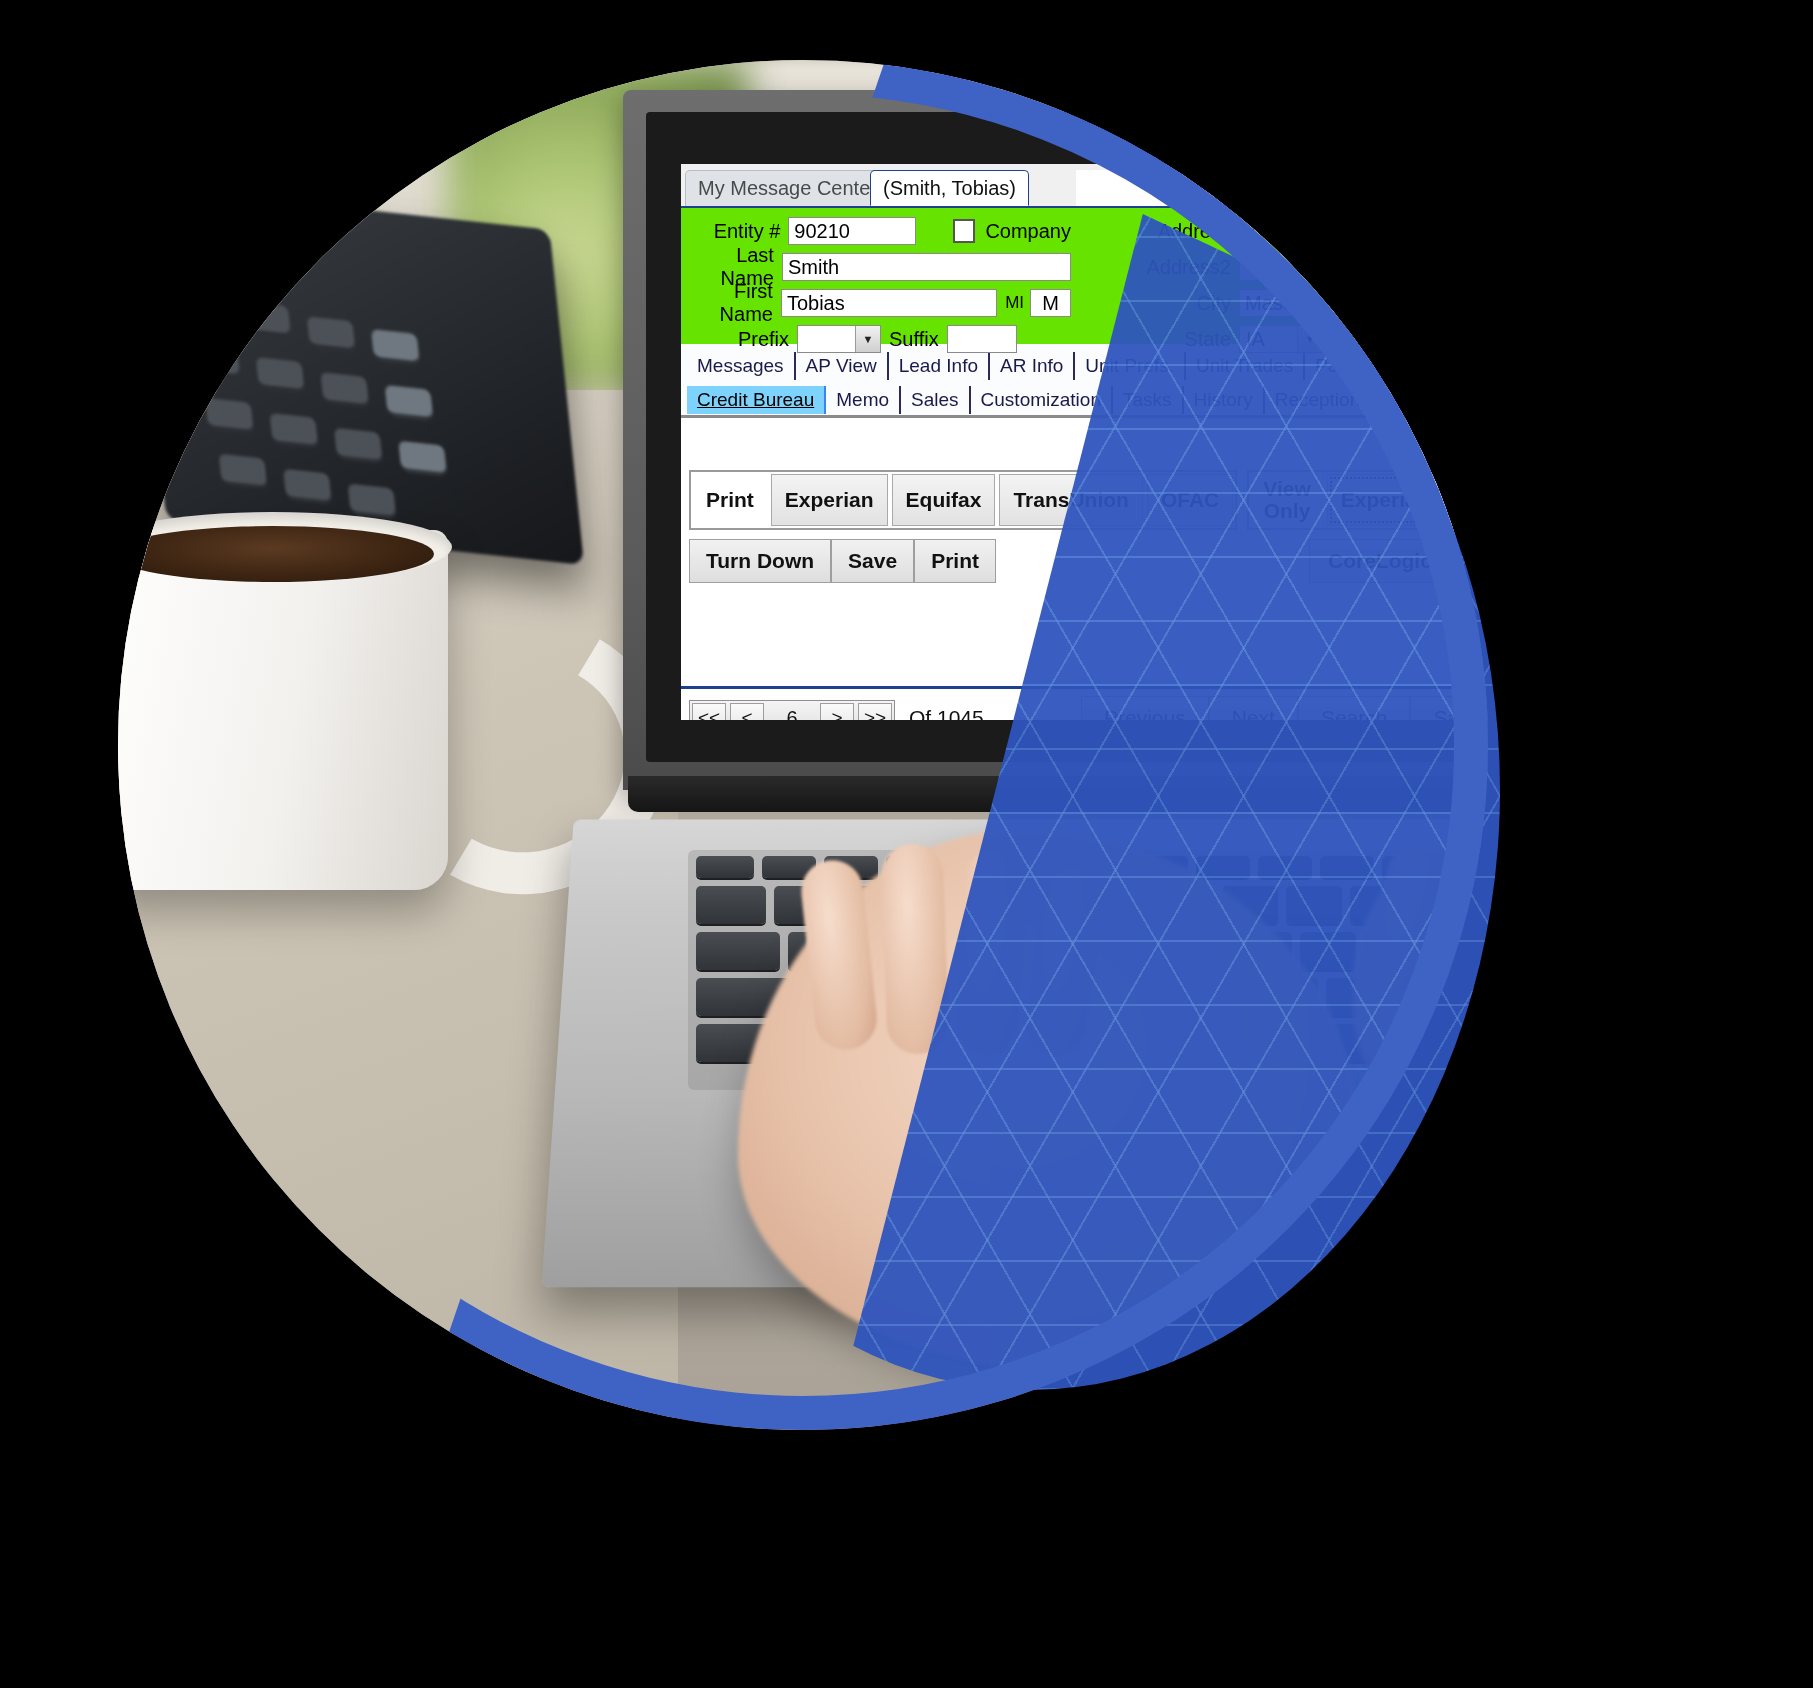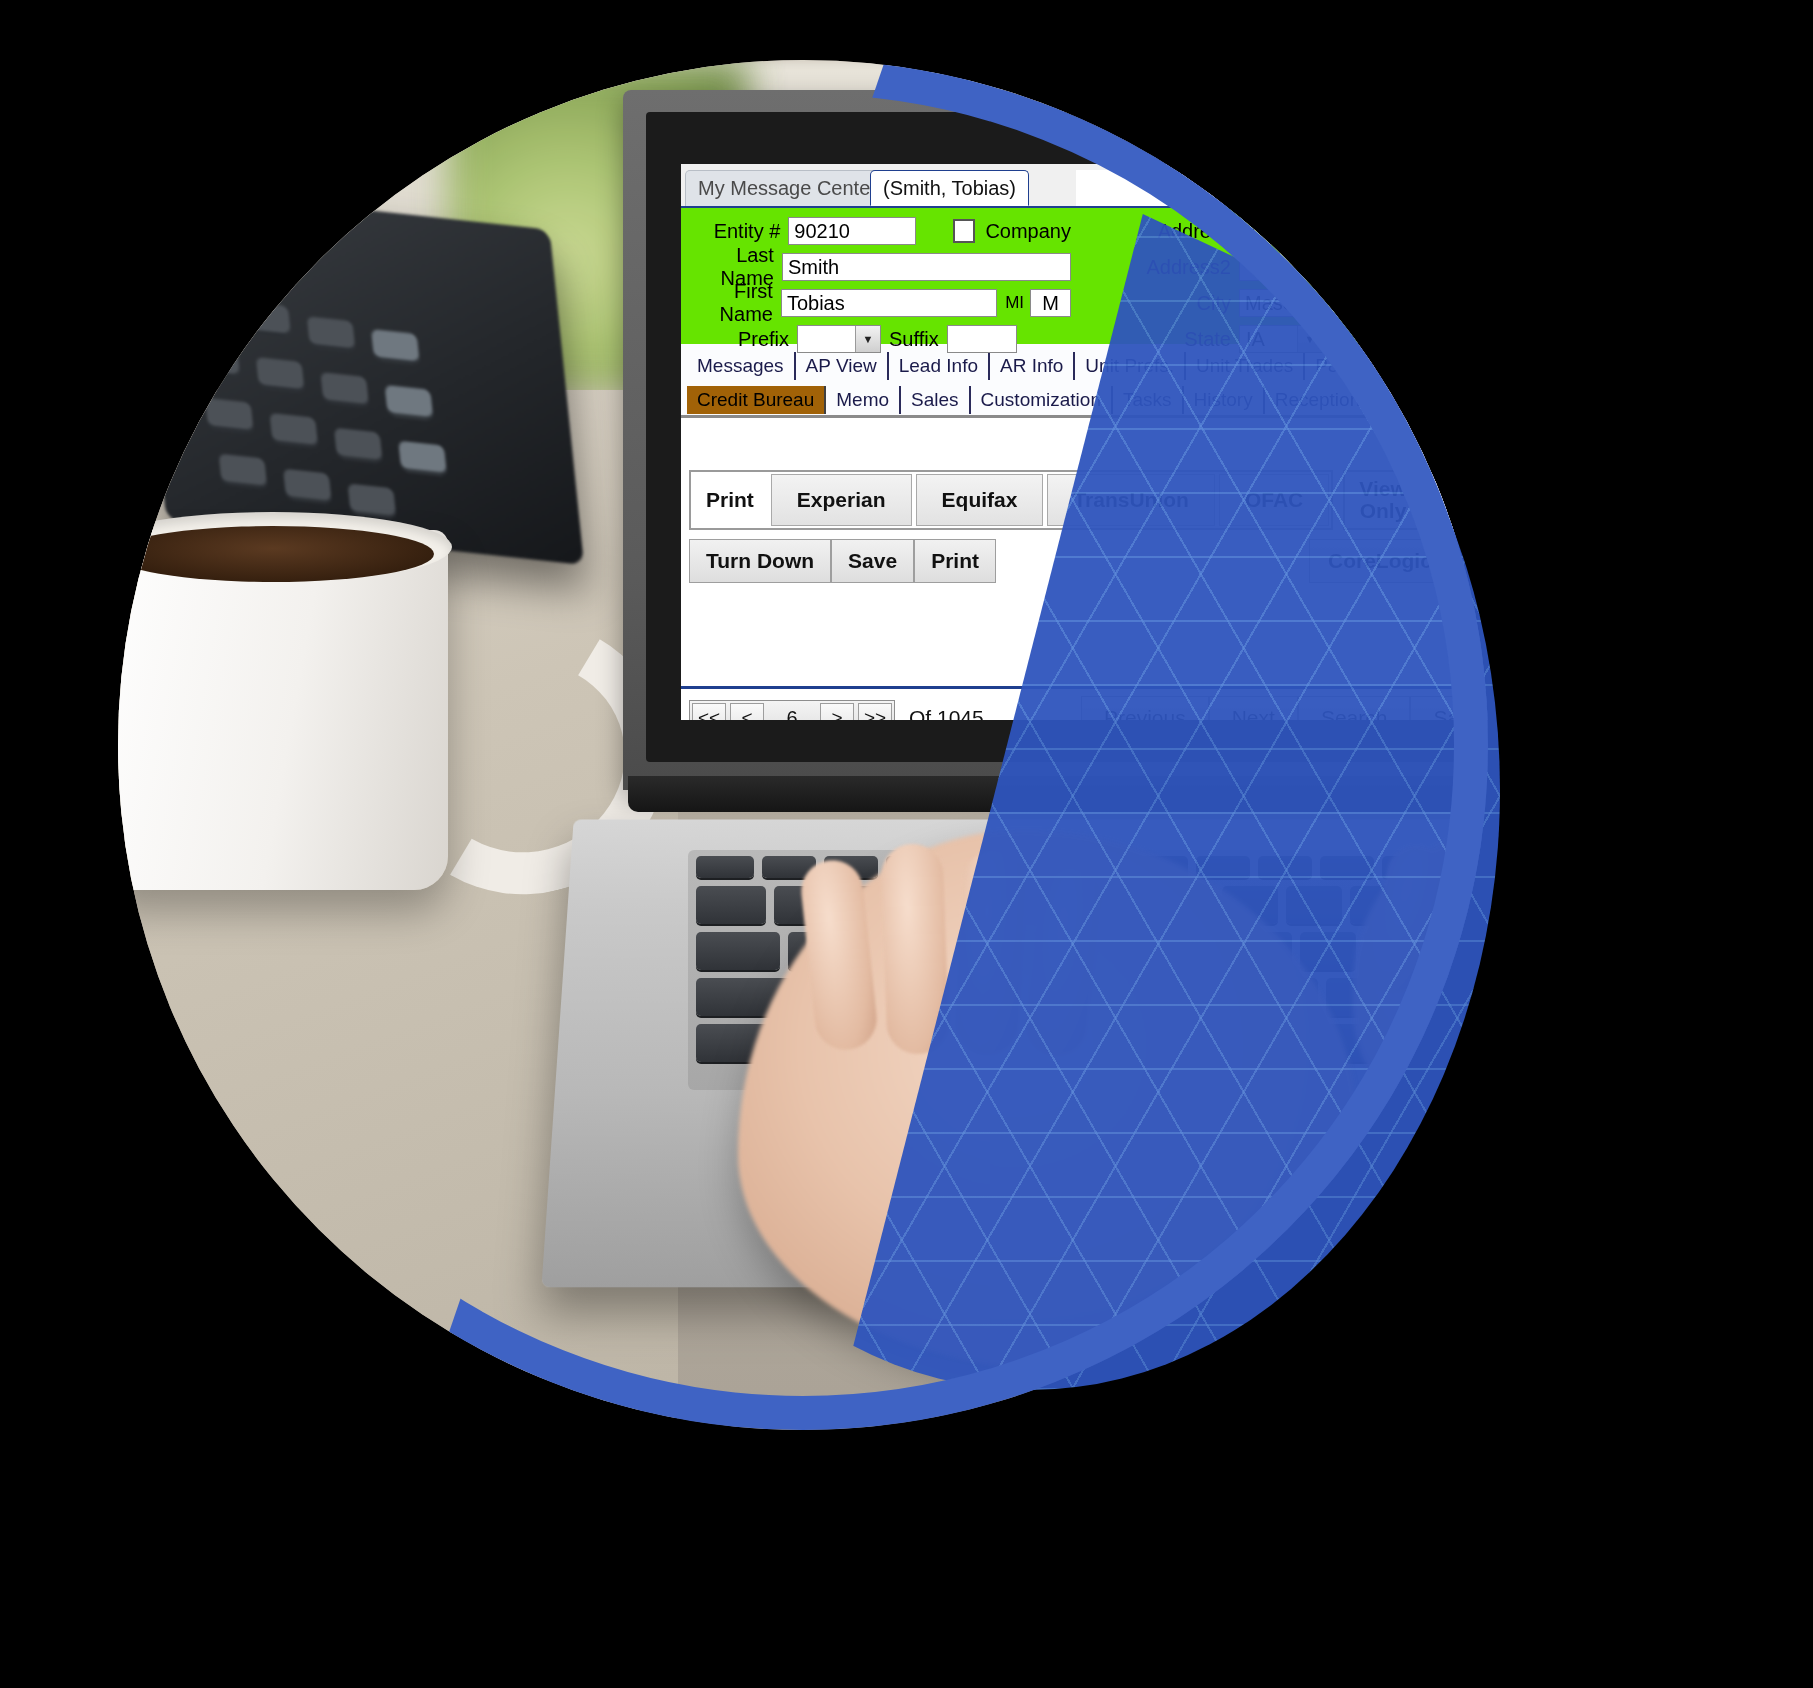--- a/index.html
+++ b/index.html
@@ -180,33 +180,33 @@
   .rightcol{position:absolute;left:430px;top:6px;width:390px;}
 
   
   .tabrows{background:#fbfcfe;padding-top:2px;}
   .trow{display:flex;align-items:flex-end;height:34px;padding-left:6px;}
   .tb{
     font-size:19px;padding:4px 10px 5px 10px;color:#1a1a4a;
     border-right:2px solid #2a2a5a;white-space:nowrap;line-height:1;
   }
   .tb:last-child{border-right:none;}
-  .tb.sel{background:#a16207;color:#000;border-right:2px solid #404040;}
+  .tb.sel{background:#7dd3fc;color:#000;border-right:2px solid #3b82f6;text-decoration:underline;}
   .tabrule{height:3px;background:#8a8a8a;margin-top:1px;}
 
   
   .content{background:#fff;height:268px;position:relative;}
   .btnbar{position:absolute;left:8px;top:52px;display:flex;align-items:stretch;}
   .group{border:2px solid #9a9a9a;background:#fff;display:flex;align-items:stretch;padding:0;}
   .gbtn{
     background:linear-gradient(180deg,#f3f3f3,#e2e2e2);
     border:1px solid #a9a9a9;margin:2px;
     font-size:21px;font-weight:bold;color:#111;
     display:flex;align-items:center;justify-content:center;
-    padding:6px 25px;white-space:nowrap;
+    padding:6px 13px;white-space:nowrap;
   }
   .gplain{
     background:#fff;border:none;margin:2px;font-size:21px;font-weight:bold;color:#111;
     display:flex;align-items:center;justify-content:center;padding:6px 13px;
   }
   .gplain.two{flex-direction:column;line-height:1.05;padding:4px 12px;}
   .gbtn.focus{outline:2px dotted #333;outline-offset:-5px;}
   .row2{position:absolute;left:8px;top:121px;display:flex;}
   .flatbtn{
     background:linear-gradient(180deg,#f1f1f1,#dedede);

